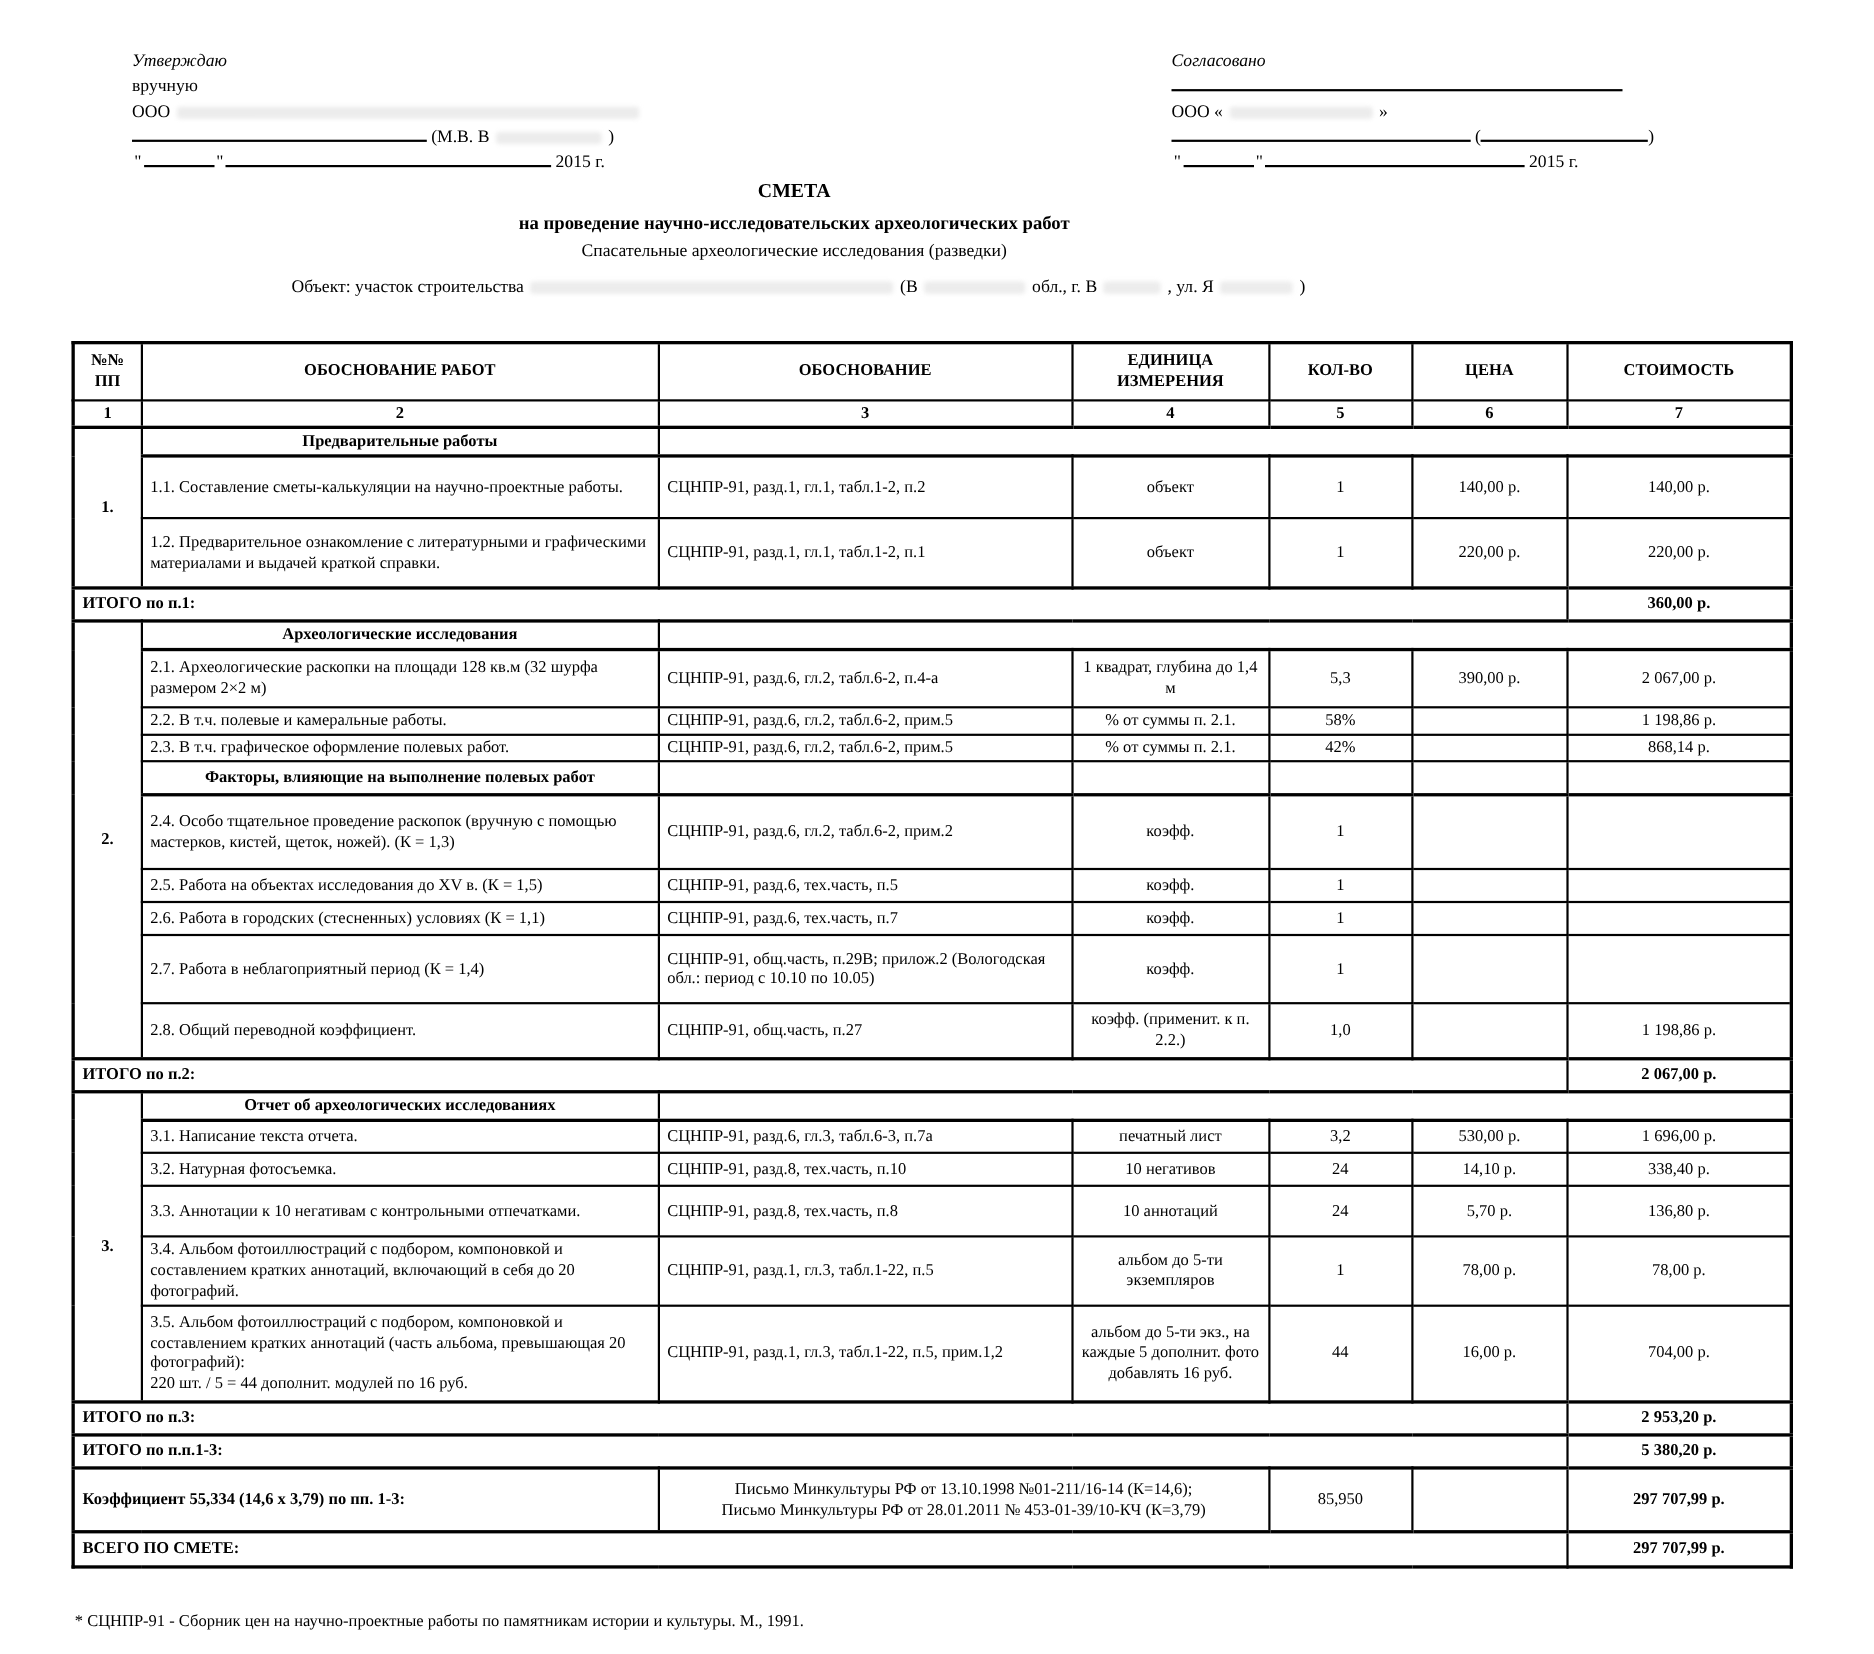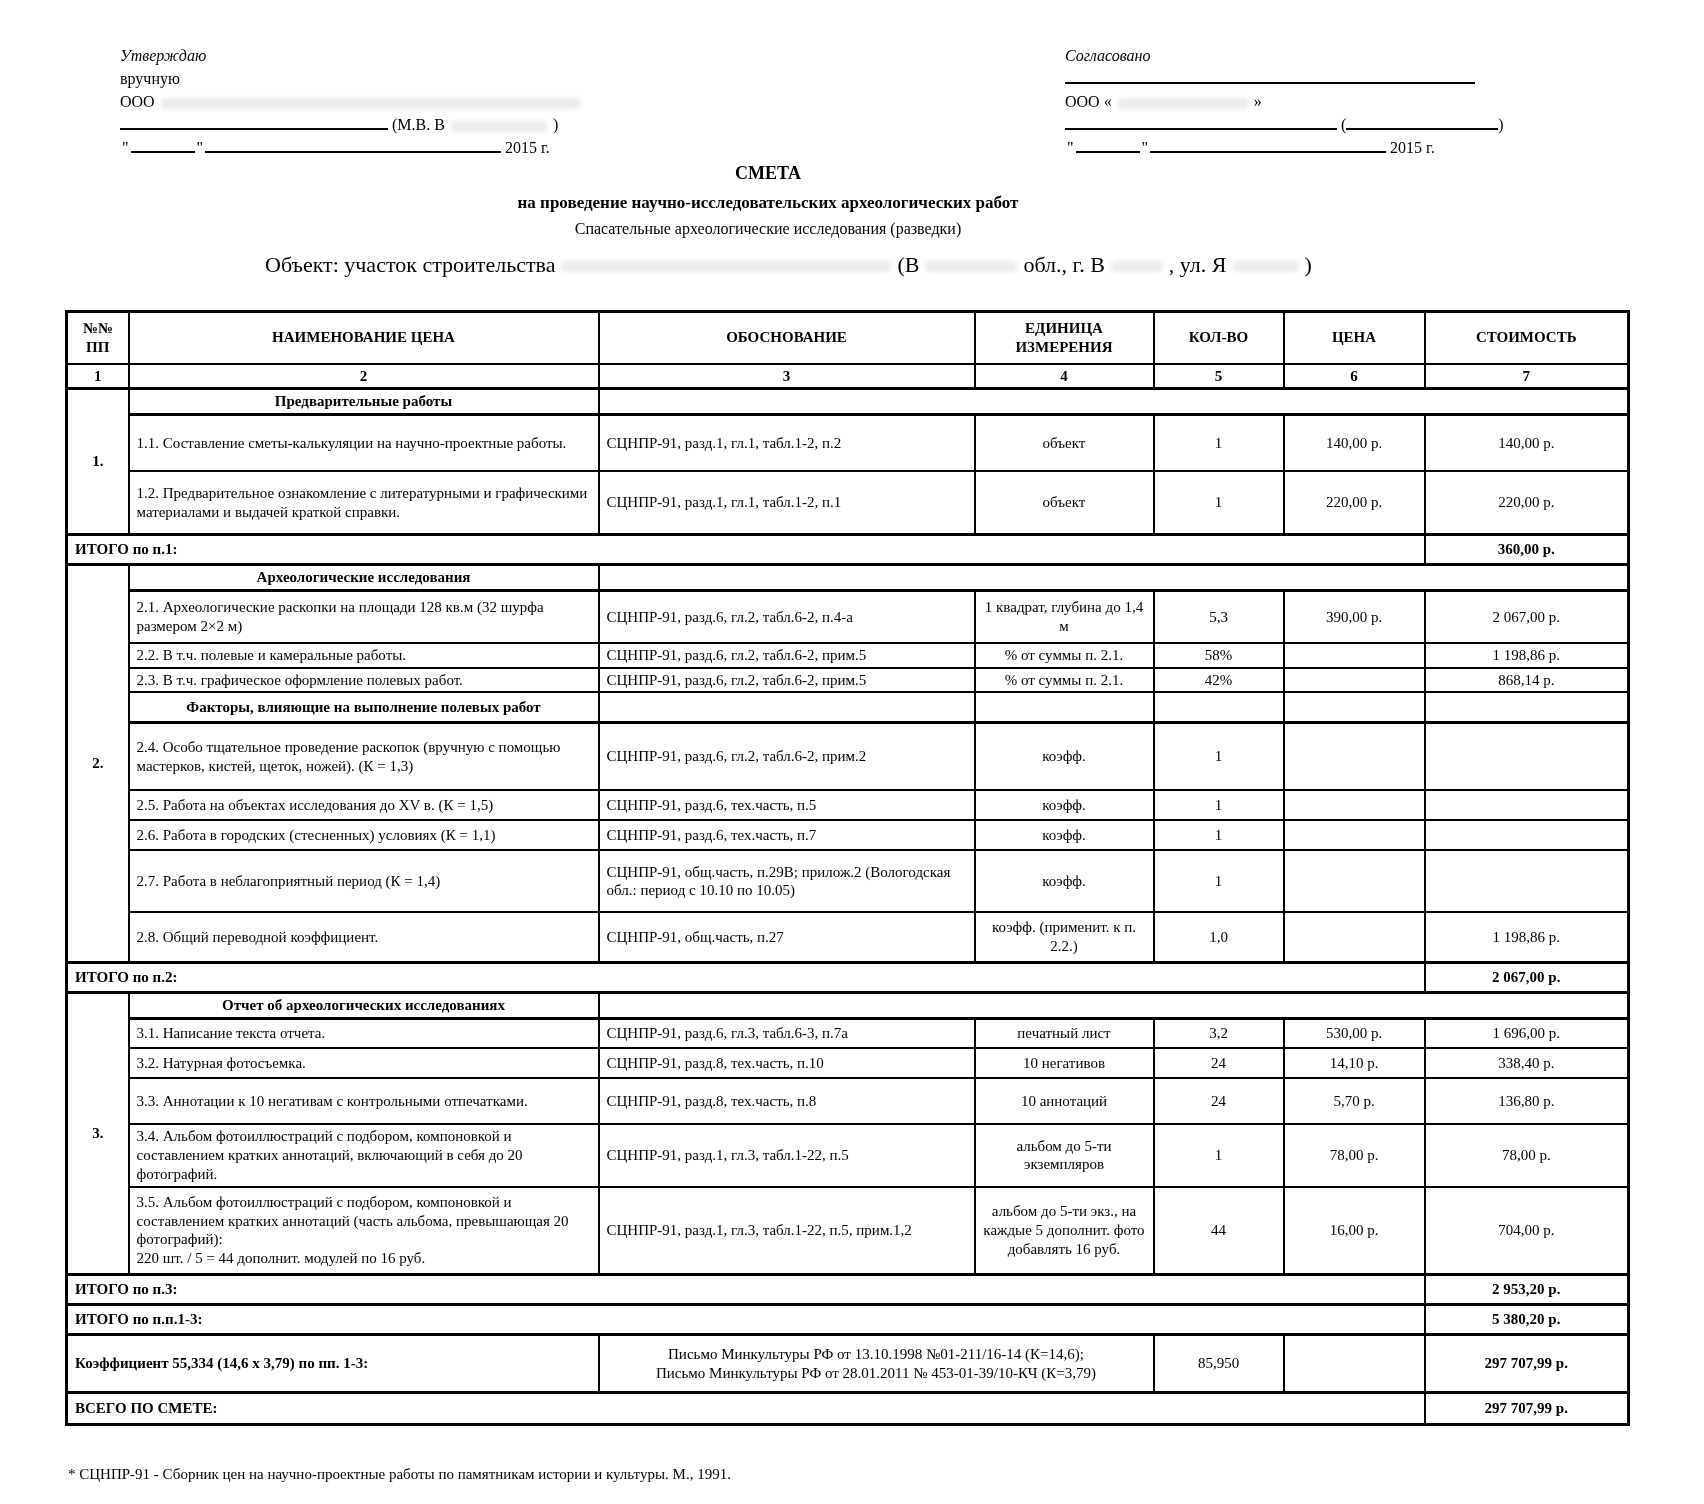--- a/index.html
+++ b/index.html
@@ -22,21 +22,21 @@
                 left:65px; top:310px; width:1562px; border:3px solid #000; }
   table.smeta td { border:2px solid #000; padding:2px 7px; font-size:15px;
                    line-height:1.25; vertical-align:middle; overflow:hidden;
                    word-wrap:break-word; }
   tr.bt3 > td { border-top-width:3px; }
   tr.bb3 > td { border-bottom-width:3px; }
   .tot { font-size:16px; }
   .title-main { font-size:18px; font-weight:bold; }
   .title-sub1 { font-size:17px; font-weight:bold; margin-top:9px; }
   .title-sub2 { font-size:16px; margin-top:7px; }
-  .objline { font-size:22px; white-space:nowrap; }
+  .objline { font-size:16px; white-space:nowrap; }
   .footnote { font-size:15px; }
 </style>
 </head>
 <body>
 
 <div class="abs hdrline" style="left:120px; top:44px;">
   <div class="it">Утверждаю</div>
   <div>вручную</div>
   <div><span>ООО</span><span class="redact" style="width:420px"></span></div>
   <div><span class="u" style="width:268px"></span> <span>(М.В. В</span><span class="redact" style="width:96px"></span><span>)</span></div>
@@ -44,21 +44,21 @@
 </div>
 
 <div class="abs hdrline" style="left:1065px; top:44px;font-family:Liberation Serif, serif;">
   <div class="it">Согласовано</div>
   <div><span class="u" style="width:410px"></span></div>
   <div><span>ООО «</span><span class="redact" style="width:130px"></span><span>»</span></div>
   <div><span class="u" style="width:272px"></span> <span>(</span><span class="u" style="width:152px"></span><span>)</span></div>
   <div><span class="q">"</span><span class="u" style="width:64px"></span><span class="q">"</span><span class="u" style="width:236px"></span> <span>2015 г.</span></div>
 </div>
 
-<div class="abs c" style="left:0; top:163px; width:1444px;padding-left:46px;">
+<div class="abs c" style="left:0; top:163px; width:1444px;">
   <div class="title-main">СМЕТА</div>
   <div class="title-sub1">на проведение научно-исследовательских археологических работ</div>
   <div class="title-sub2">Спасательные археологические исследования (разведки)</div>
 </div>
 
 <div class="abs objline" style="left:265px; top:252px;">
   <span>Объект: участок строительства</span><span class="redact" style="width:330px"></span><span>(В</span><span class="redact" style="width:92px"></span><span>обл., г. В</span><span class="redact" style="width:52px"></span><span>, ул. Я</span><span class="redact" style="width:66px"></span><span>)</span>
 </div>
 
 <table class="smeta">
@@ -70,21 +70,21 @@
       <col style="width:130px">
       <col style="width:141px">
       <col style="width:204px">
   </colgroup>
   <tbody>
     <tr style="height:52px">
       <td class="c b">
           <div>№№</div>
           <div>ПП</div>
         </td>
-      <td class="c b">НАИМЕНОВАНИЕ ЦЕНА</td>
+      <td class="c b">ОБОСНОВАНИЕ РАБОТ</td>
       <td class="c b">ОБОСНОВАНИЕ</td>
       <td class="c b">ЕДИНИЦА ИЗМЕРЕНИЯ</td>
       <td class="c b">КОЛ-ВО</td>
       <td class="c b">ЦЕНА</td>
       <td class="c b">СТОИМОСТЬ</td>
     </tr>
     <tr class="bb3" style="height:24px">
       <td class="c b">1</td>
       <td class="c b">2</td>
       <td class="c b">3</td>

